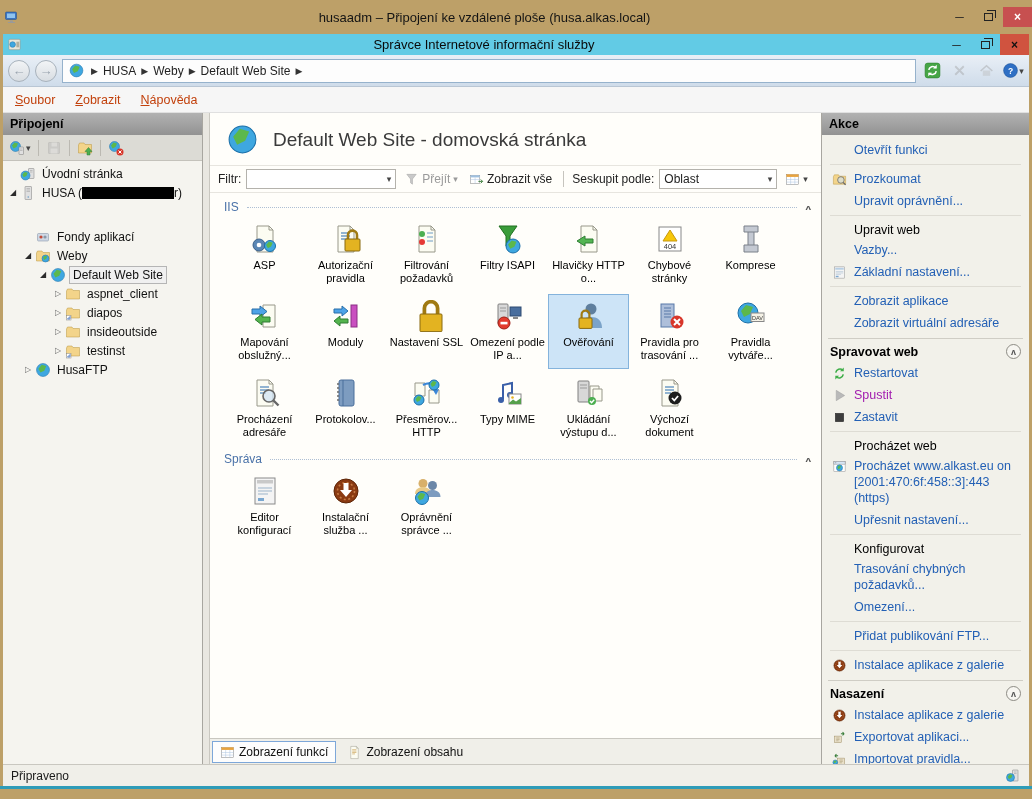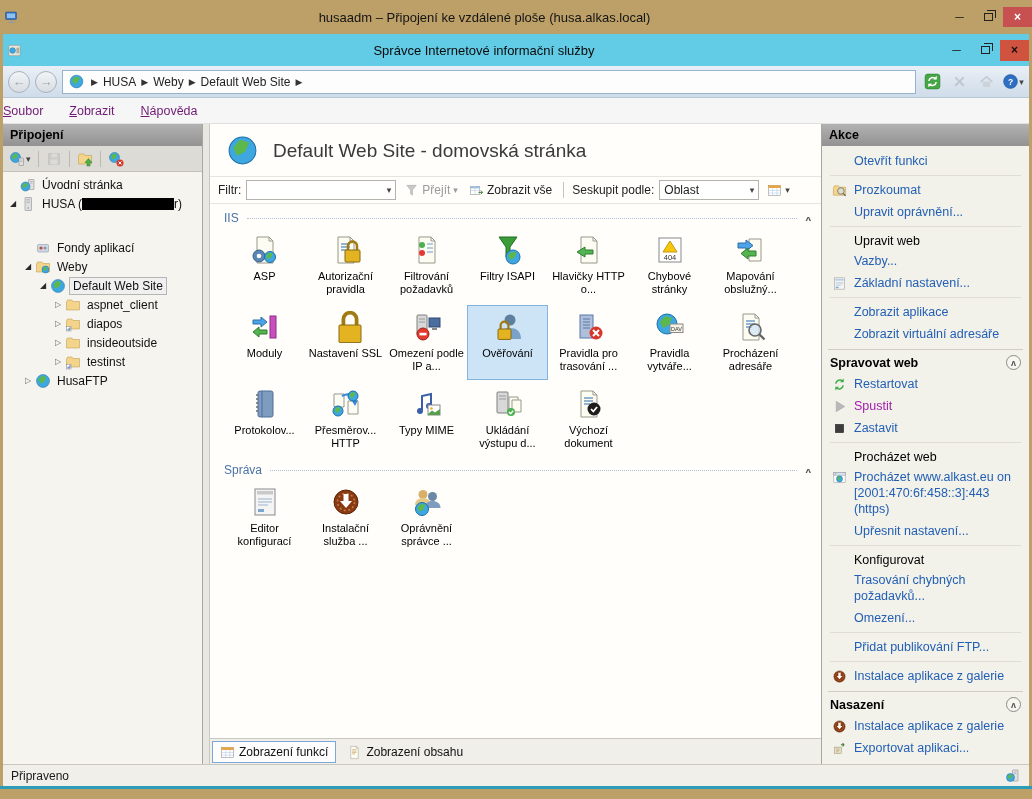--- a/index.html
+++ b/index.html
@@ -12,21 +12,21 @@
   .rdp-titlebar .ticon { width:16px; height:16px; margin:0 4px; }
   .rdp-titlebar .ttext { flex:1; text-align:center; font-size:13px; color:#141414; }
   .winbtn { width:29px; height:20px; display:flex; align-items:center; justify-content:center;
     font-size:12px; color:#222; }
   .winbtn.close-red { background:#c75050; color:#fff; font-weight:bold; }
   .restore-glyph { width:9px; height:8px; border:1px solid currentColor; position:relative; display:inline-block; }
   .restore-glyph:before { content:""; position:absolute; left:2px; top:-4px; width:8px; height:7px;
     border:1px solid currentColor; border-bottom:none; border-left:none; }
 
   
-  .iis-titlebar { height:32px; background:#62cbe5; display:flex; align-items:center; flex:0 0 auto;
+  .iis-titlebar { height:21px; background:#62cbe5; display:flex; align-items:center; flex:0 0 auto;
     border-left:3px solid #bda068; border-right:3px solid #bda068; }
   .iis-titlebar .ticon { width:15px; height:15px; margin:0 4px; }
   .iis-titlebar .ttext { flex:1; text-align:center; font-size:13px; color:#0a0a0a; }
   .iis-titlebar .winbtn { height:21px; }
   .iis-titlebar .winbtn.close-red { background:#d0533f; color:#111; }
 
   .iis-body { flex:1; display:flex; flex-direction:column; min-height:0;
     border-left:3px solid #bda068; border-right:3px solid #bda068; background:#f0efe9; }
 
   
@@ -39,21 +39,21 @@
     align-items:center; padding:0 5px; gap:3px; font-size:12px; color:#222; }
   .addressbar .crumb { padding:0 2px; }
   .addressbar .crumb-sep { color:#333; font-size:9px; padding:0 3px; }
   .addr-icon { width:17px; height:17px; }
   .bar-btn { width:22px; height:22px; display:flex; align-items:center; justify-content:center; }
   .bar-btn .ico { width:17px; height:17px; }
   .caret { font-size:9px; color:#444; }
 
   
   .menu-row { height:26px; background:#f6f6f6; border-bottom:1px solid #e0e0e0; display:flex;
-    align-items:center; gap:26px; font-size:12.5px; color:#701a75; flex:0 0 auto; }
+    align-items:center; padding-left:12px; gap:20px; font-size:12.5px; color:#c2410c; flex:0 0 auto; }
 
   
   .main-row { flex:1; display:flex; min-height:0; background:#e9e7e1; }
   .panel-header { height:22px; background:linear-gradient(#b2b2b2,#929292); color:#000;
     font-weight:bold; font-size:12.5px; display:flex; align-items:center; padding:0 7px; flex:0 0 auto; }
 
   .left-panel { width:200px; flex:0 0 auto; display:flex; flex-direction:column;
     border-right:1px solid #a8a6a0; background:#f5f4ef; }
   .sidebar-toolbar { height:26px; background:#dcdbd5; border-bottom:1px solid #c4c2bb;
     display:flex; align-items:center; padding:0 4px; gap:3px; flex:0 0 auto; }
@@ -75,21 +75,21 @@
   .content-header { flex:0 0 auto; display:flex; align-items:center; gap:14px;
     padding:10px 14px 9px 16px; }
   .content-header .bigico { width:33px; height:33px; }
   .page-title { font-size:19px; color:#3a3a3a; }
   .filter-row { flex:0 0 auto; display:flex; align-items:center; gap:5px; font-size:12px;
     color:#222; padding:3px 8px; border-top:1px solid #e7e5df; border-bottom:1px solid #e7e5df; }
   .combo { border:1px solid #b4b2ac; background:#fff; height:20px; display:flex; align-items:center;
     padding:0 4px; }
   .combo .caret { margin-left:auto; }
   .filter-combo { width:150px; }
-  .group-combo { width:100px;gap:38px; }
+  .group-combo { width:118px;gap:38px; }
   .toolbtn { display:flex; align-items:center; gap:3px; padding:0 3px; height:20px; }
   .toolbtn .ico { width:15px; height:15px; }
   .toolbtn.disabled { color:#9a9a9a; }
   .v-sep { width:1px; height:16px; background:#c6c4be; margin:0 3px; }
 
   .features-area { flex:1; overflow:hidden; padding:2px 10px 0 14px; }
   .section-header { display:flex; align-items:center; margin:5px 0 2px; }
   .section-header .stitle { color:#4a72a8; font-size:12px; }
   .section-header .sline { flex:1; border-top:1px dotted #aebfd4; margin:0 8px; }
   .section-header .schev { color:#555; font-size:10px; font-weight:bold; transform:scaleY(.8); }
@@ -448,20 +448,27 @@
               <div class="tile">
                 <span class="tico"><svg viewBox="0 0 32 32" width="100%" height="100%">
                     <rect x="5" y="4" width="22" height="24" fill="#fff" stroke="#888"></rect>
                     <path d="M16 7l7 11H9z" fill="#f7c70a" stroke="#c79810"></path>
                     <text x="16" y="26" font-size="7.5" text-anchor="middle" fill="#333" font-family="Liberation Sans">404</text>
                   </svg></span>
                 <span class="tlabel">Chybové stránky</span>
               </div>
               <div class="tile">
                 <span class="tico"><svg viewBox="0 0 32 32" width="100%" height="100%">
+                    <path d="M9 3h14v6h-4v13h4v7H9v-7h4V9H9z" fill="#c4c9d2" stroke="#7a8089"></path>
+                    <path d="M13 9h6M13 22h6" stroke="#7a8089"></path>
+                  </svg></span>
+                <span class="tlabel">Komprese</span>
+              </div>
+              <div class="tile">
+                <span class="tico"><svg viewBox="0 0 32 32" width="100%" height="100%">
                     <path d="M26 5h-12v22h12z" fill="#fcfcf2" stroke="#98988a"></path>
                     <path d="M3 9h8V6l7 5.5L11 17v-3H3z" fill="#4da3e8" stroke="#2a6fa8"></path>
                     <path d="M21 17h-8v-3l-7 5.5 7 5.5v-3h8z" fill="#54b44e" stroke="#2e7d32"></path>
                   </svg></span>
                 <span class="tlabel">Mapování obslužný...</span>
               </div>
               <div class="tile">
                 <span class="tico"><svg viewBox="0 0 32 32" width="100%" height="100%">
                     <rect x="21" y="5" width="6" height="22" fill="#c94fc0" stroke="#8a2f84"></rect>
                     <path d="M4 9h8V6l6 5-6 5v-3H4z" fill="#4da3e8" stroke="#2a6fa8"></path>

